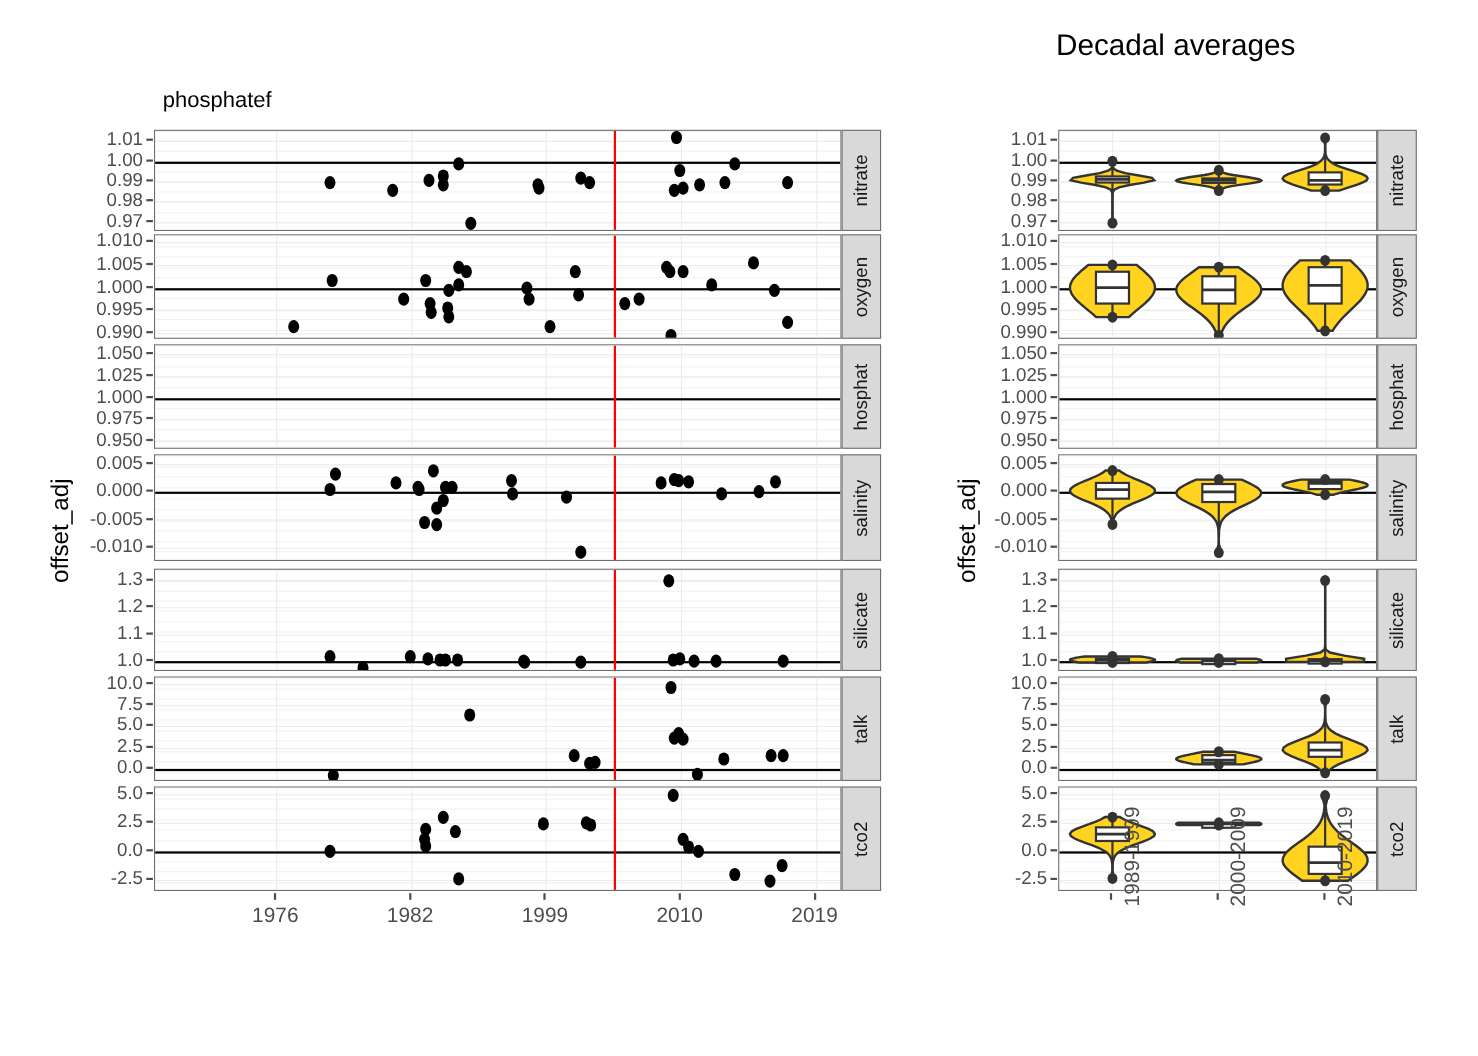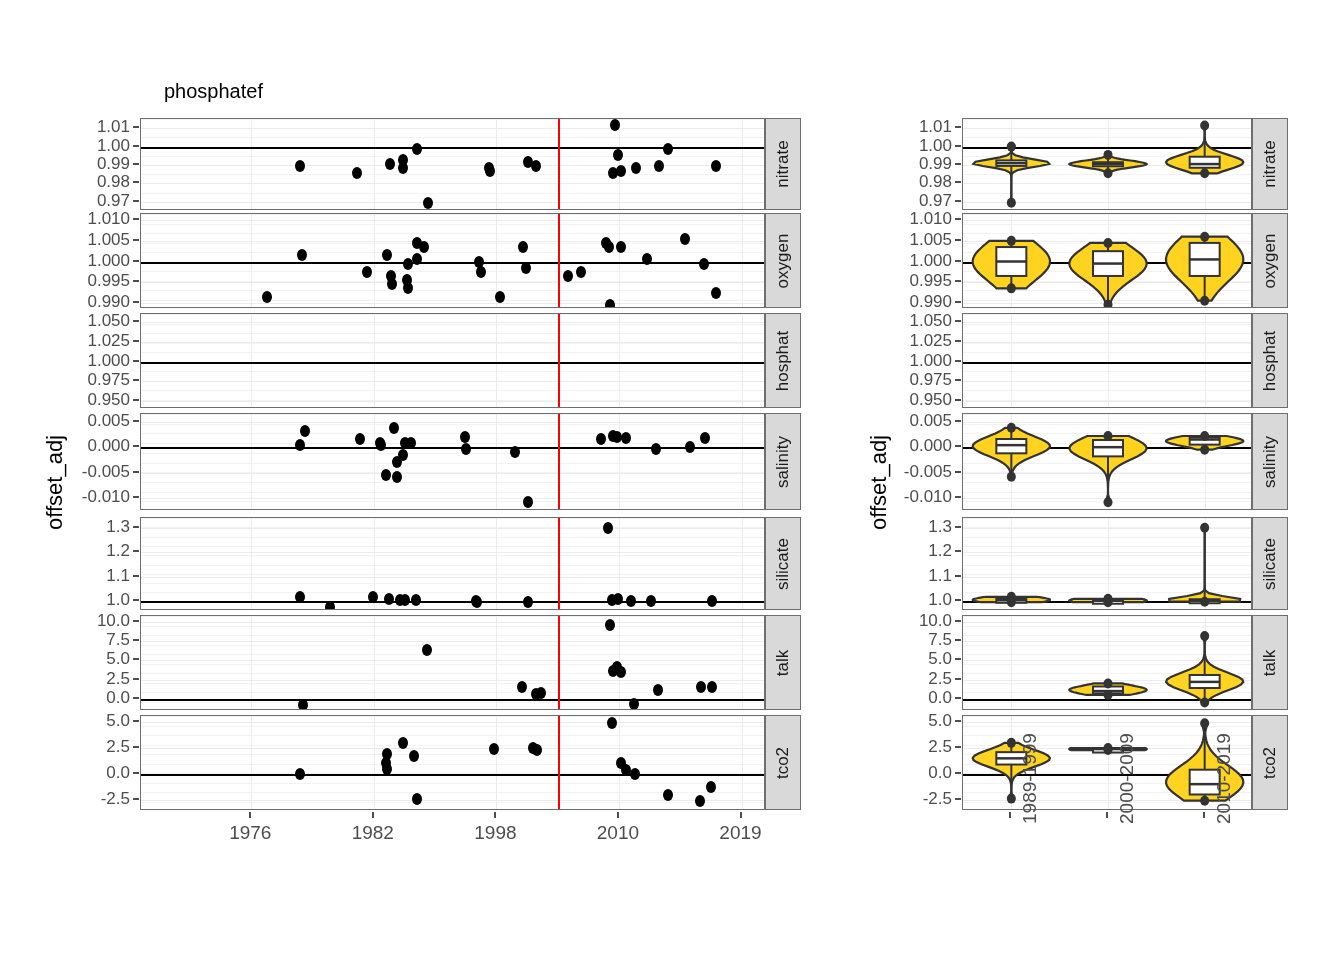--- a/index.html
+++ b/index.html
@@ -37,22 +37,23 @@
   .ticky{width:6px;height:2px;}
 
   
   .vsvg{position:absolute;left:0;top:0;}
 </style>
 </head>
 <body>
 
 <div class="page">
 
-  <div class="subtitle" style="left:164px;top:80px;">phosphatef</div>
-
+  <div class="subtitle" style="left:148px;top:80px;">phosphatef</div>
+
+  <div class="title" style="left:960px;top:26px;">Decadal averages</div>
 
   <div class="ytitle" style="left:42px;top:530px;">offset_adj</div>
   <div class="ytitle" style="left:866px;top:530px;">offset_adj</div>
 
   <div id="plot-layer">
       <div class="panel" style="left:140px;top:118px;width:625px;height:92px;">
         <div class="gridh" style="top:0.0px;"></div>
         <div class="gridh" style="top:9.2px;"></div>
         <div class="gridh" style="top:18.4px;"></div>
         <div class="gridh" style="top:27.6px;"></div>
@@ -758,21 +759,21 @@
       <div class="ylab" style="right:392px;top:798.6px;">-2.5</div>
       <div class="tick ticky" style="left:955px;top:797.6px;"></div>
       <div class="strip" style="left:1252px;top:715px;width:36px;height:95px;">
         <span>tco2</span>
       </div>
       <div class="tick tickx" style="left:249.3px;top:812px;"></div>
       <div class="xlab" style="left:250.3px;top:822px;">1976</div>
       <div class="tick tickx" style="left:371.8px;top:812px;"></div>
       <div class="xlab" style="left:372.8px;top:822px;">1982</div>
       <div class="tick tickx" style="left:494.4px;top:812px;"></div>
-      <div class="xlab" style="left:495.4px;top:822px;">1998</div>
+      <div class="xlab" style="left:495.4px;top:822px;">1999</div>
       <div class="tick tickx" style="left:616.9px;top:812px;"></div>
       <div class="xlab" style="left:617.9px;top:822px;">2010</div>
       <div class="tick tickx" style="left:739.5px;top:812px;"></div>
       <div class="xlab" style="left:740.5px;top:822px;">2019</div>
       <div class="tick tickx" style="left:1009.3px;top:812px;"></div>
       <div class="xlabrot" style="left:1019.3px;top:824px;">1989-1999</div>
       <div class="tick tickx" style="left:1106.0px;top:812px;"></div>
       <div class="xlabrot" style="left:1116.0px;top:824px;">2000-2009</div>
       <div class="tick tickx" style="left:1202.7px;top:812px;"></div>
       <div class="xlabrot" style="left:1212.7px;top:824px;">2010-2019</div>

